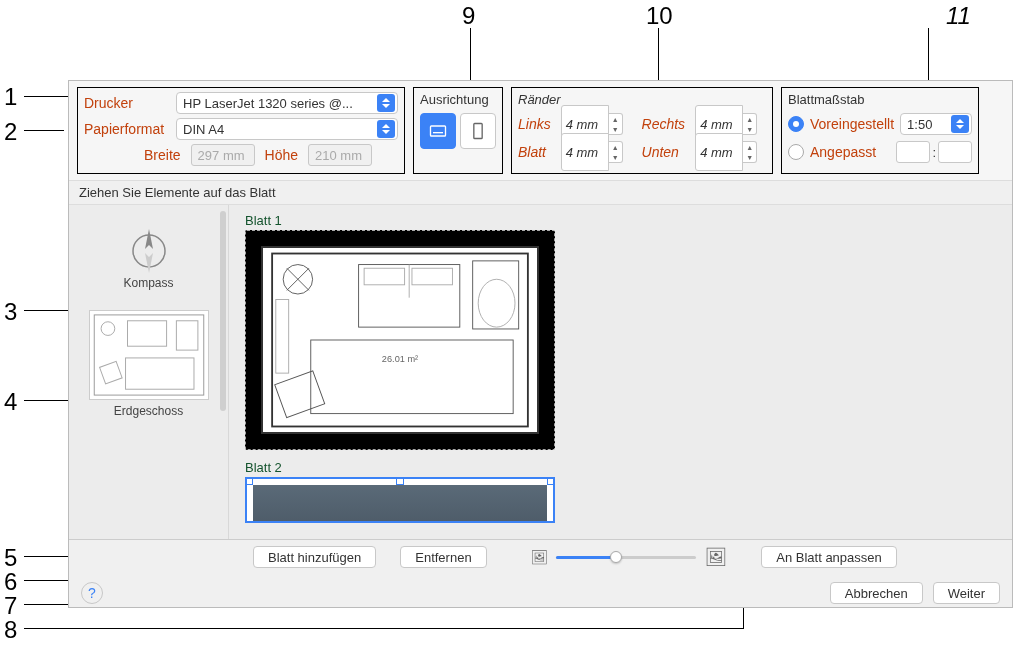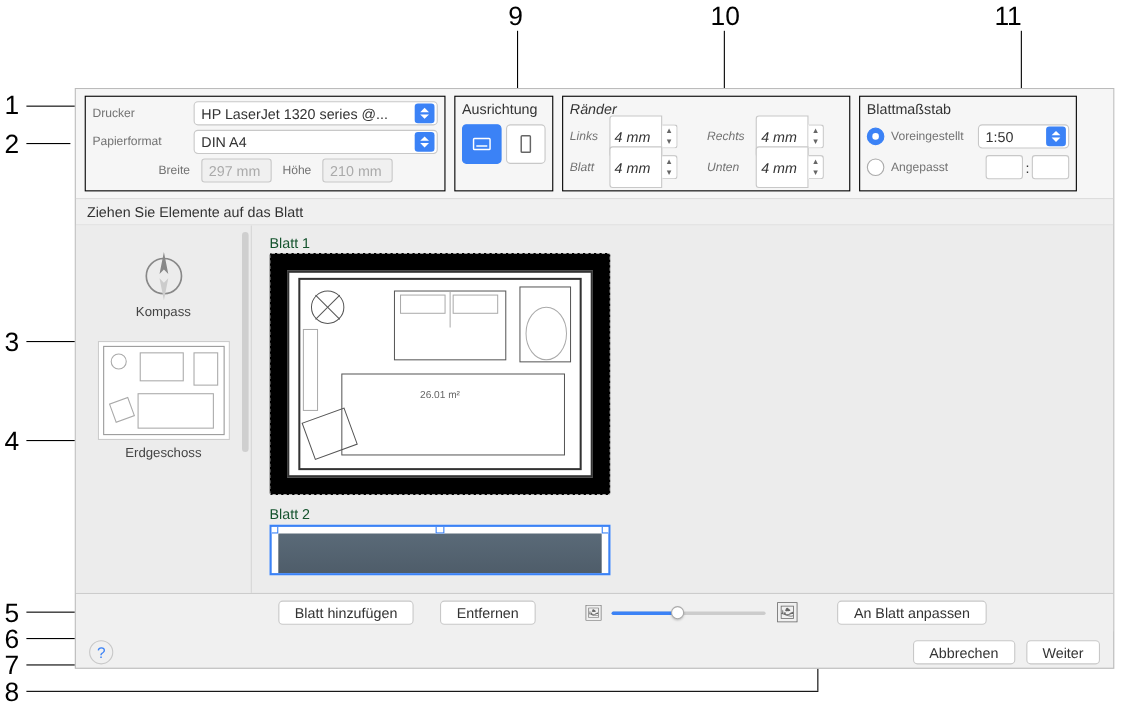--- a/index.html
+++ b/index.html
@@ -42,21 +42,21 @@
   .group-box {
     border: 1px solid #000;
     background: #f6f6f6;
     padding: 4px 6px;
   }
   .printer-group {
     width: 328px;
   }
   .row { display: flex; align-items: center; gap: 6px; margin-bottom: 4px; }
   .row:last-child { margin-bottom: 0; }
-  .label { font-size: 11px; color: #737373; }
+  .label { font-size: 14px; color: #c2410c; }
   .select {
     flex: 1;
     display: flex;
     align-items: center;
     justify-content: space-between;
     height: 22px;
     background: #fff;
     border: 1px solid #c8c8c8;
     border-radius: 4px;
     padding: 0 2px 0 6px;
@@ -290,21 +290,21 @@
 <div class="callout-num" style="left:4px; top:83px;">1</div>
 <div class="callout-num" style="left:4px; top:118px;">2</div>
 <div class="callout-num" style="left:4px; top:298px;">3</div>
 <div class="callout-num" style="left:4px; top:388px;">4</div>
 <div class="callout-num" style="left:4px; top:544px;">5</div>
 <div class="callout-num" style="left:4px; top:568px;">6</div>
 <div class="callout-num" style="left:4px; top:592px;">7</div>
 <div class="callout-num" style="left:4px; top:616px;">8</div>
 <div class="callout-num" style="left:462px; top:2px;">9</div>
 <div class="callout-num" style="left:646px; top:2px;">10</div>
-<div class="callout-num" style="left:904px; top:2px;">11</div>
+<div class="callout-num" style="left:946px; top:2px;font-style:italic;">11</div>
 
 <div class="callout-line" style="left:24px; top:96px; width:50px; height:1px;"></div>
 <div class="callout-line" style="left:24px; top:130px; width:40px; height:1px;"></div>
 <div class="callout-line" style="left:24px; top:310px; width:60px; height:1px;"></div>
 <div class="callout-line" style="left:24px; top:400px; width:220px; height:1px;"></div>
 <div class="callout-line" style="left:24px; top:556px; width:220px; height:1px;"></div>
 <div class="callout-line" style="left:24px; top:580px; width:380px; height:1px;"></div>
 <div class="callout-line" style="left:24px; top:604px; width:560px; height:1px;"></div>
 <div class="callout-line" style="left:583px; top:564px; width:1px; height:40px;"></div>
 <div class="callout-line" style="left:24px; top:628px; width:720px; height:1px;"></div>

